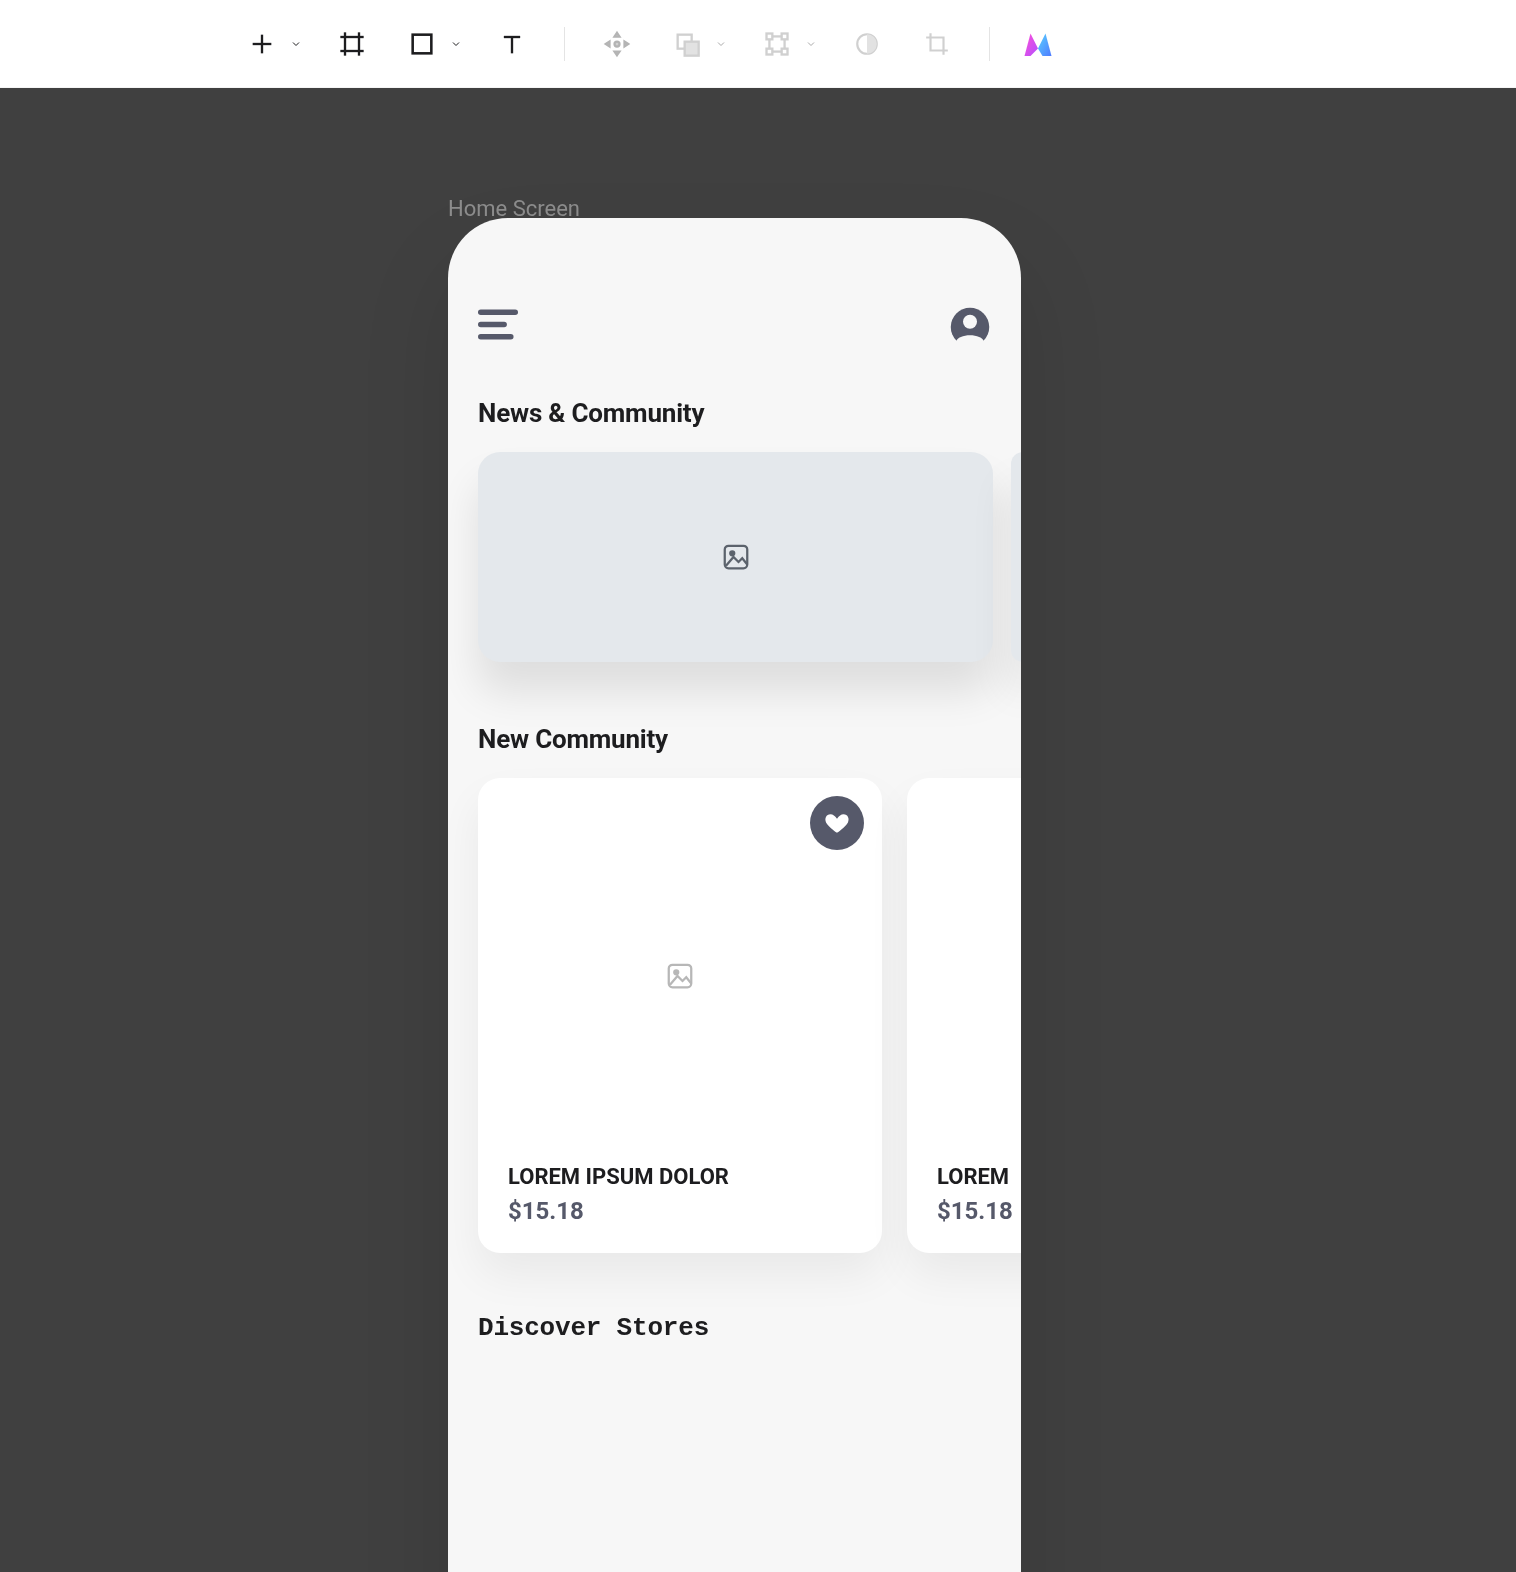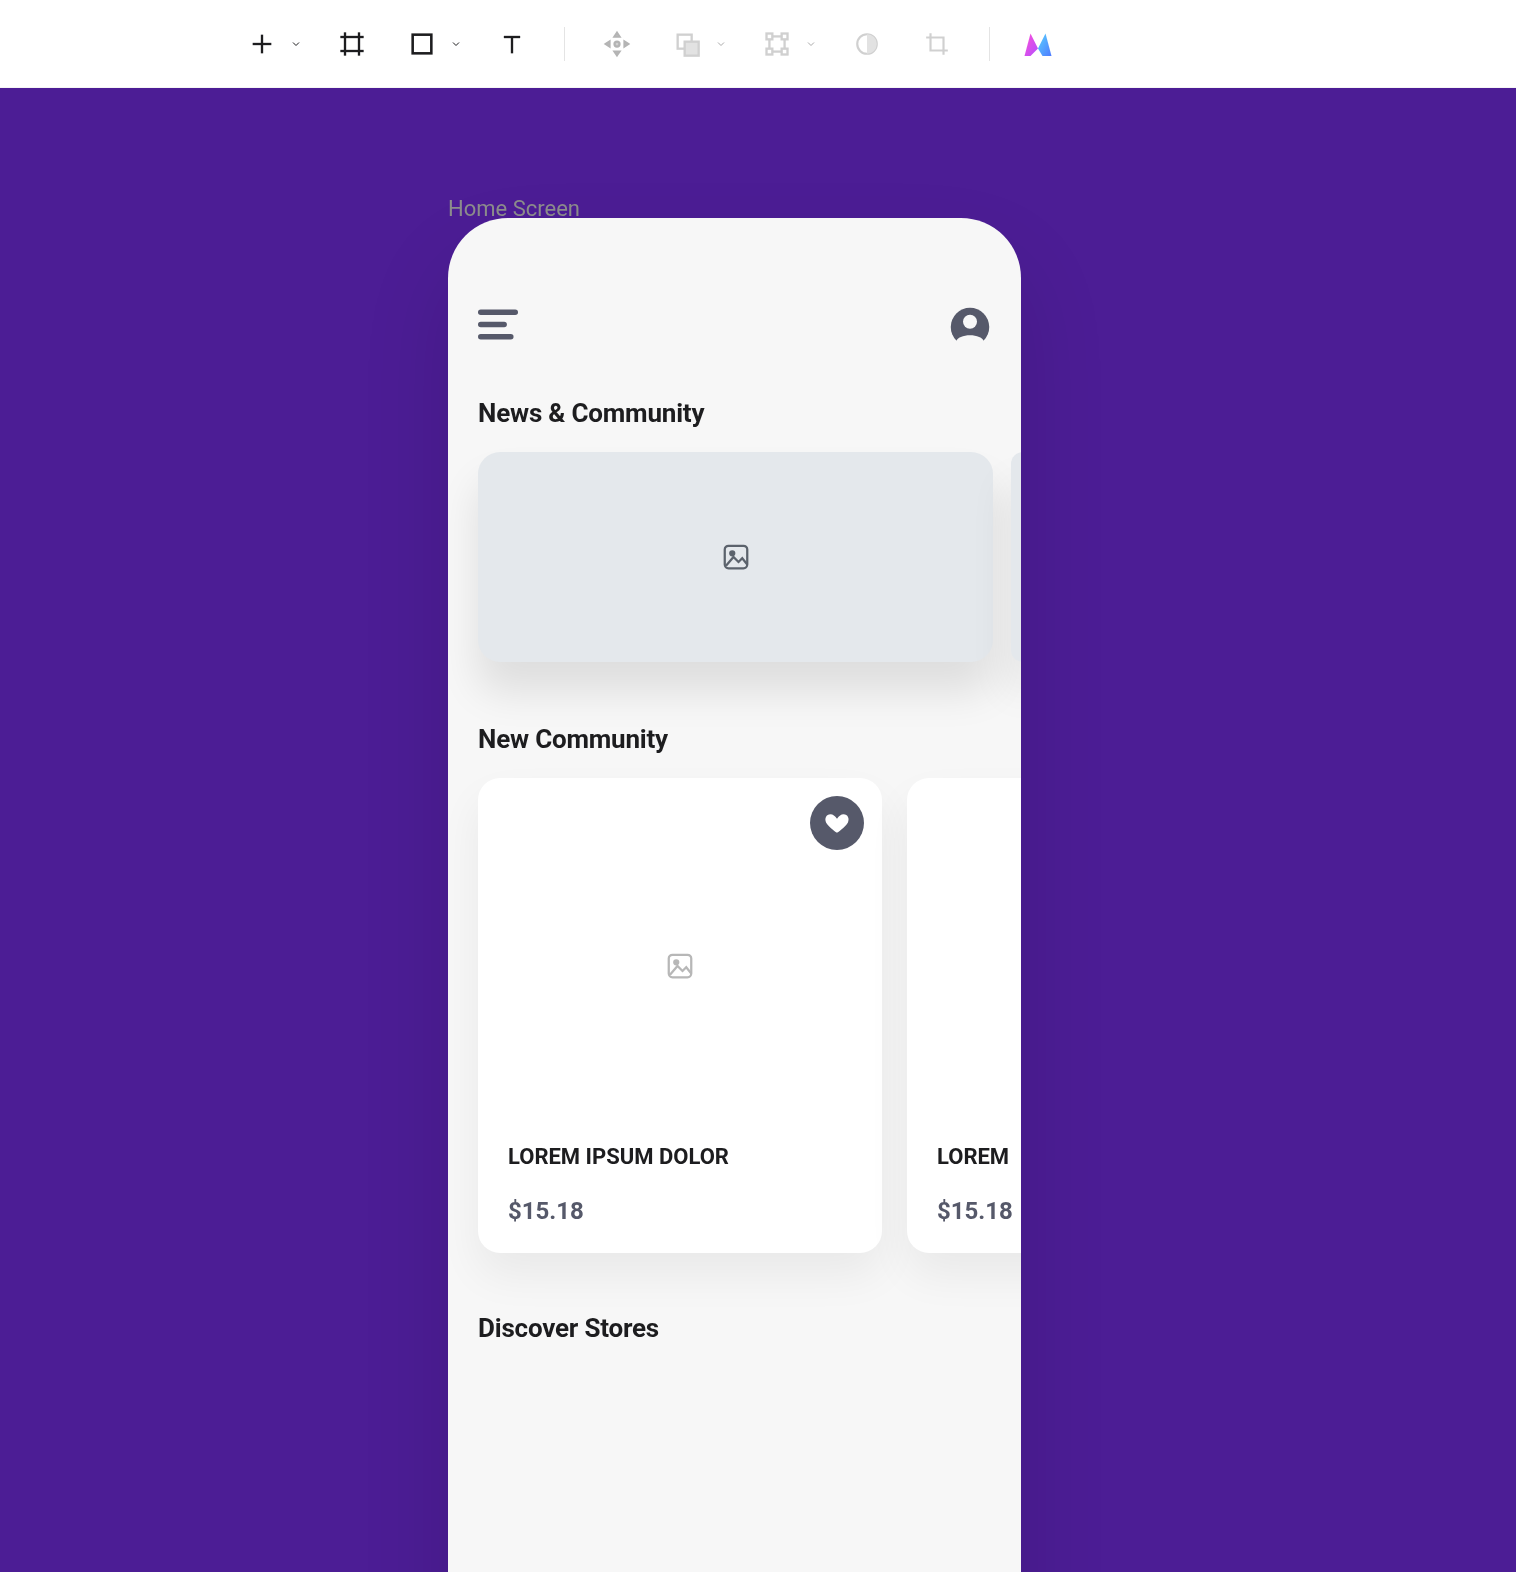--- a/index.html
+++ b/index.html
@@ -53,21 +53,21 @@
     width: 36px;
     height: 36px;
     display:flex;
     align-items:center;
     justify-content:center;
   }
 
   
   .canvas {
     height: calc(1572px - 88px);
-    background: #4c1d95;
+    background: #404040;
     position: relative;
   }
 
   .frame-label {
     position: absolute;
     left: 448px;
     top: 108px;
     font-size: 22px;
     color: #8d8d8d;
     font-weight: 400;
@@ -190,27 +190,28 @@
     font-size: 22px;
     font-weight: 700;
     color: #1d1d1f;
     margin-top: 8px;
     padding-left: 12px;
   }
   .product-price {
     font-size: 24px;
     font-weight: 700;
     color: #56596a;
-    margin-top: 28px;
+    margin-top: 8px;
     padding-left: 12px;
     padding-bottom: 10px;
   }
 
   .discover {
     margin-top: 60px;
+    font-family: Liberation Mono, monospace;
   }
 
   
   .bottom-nav {
     position: absolute;
     bottom: 0;
     left: 0;
     right: 0;
     height: 110px;
     background: linear-gradient(to bottom, rgba(247,247,247,0.0), rgba(247,247,247,1) 35%);

